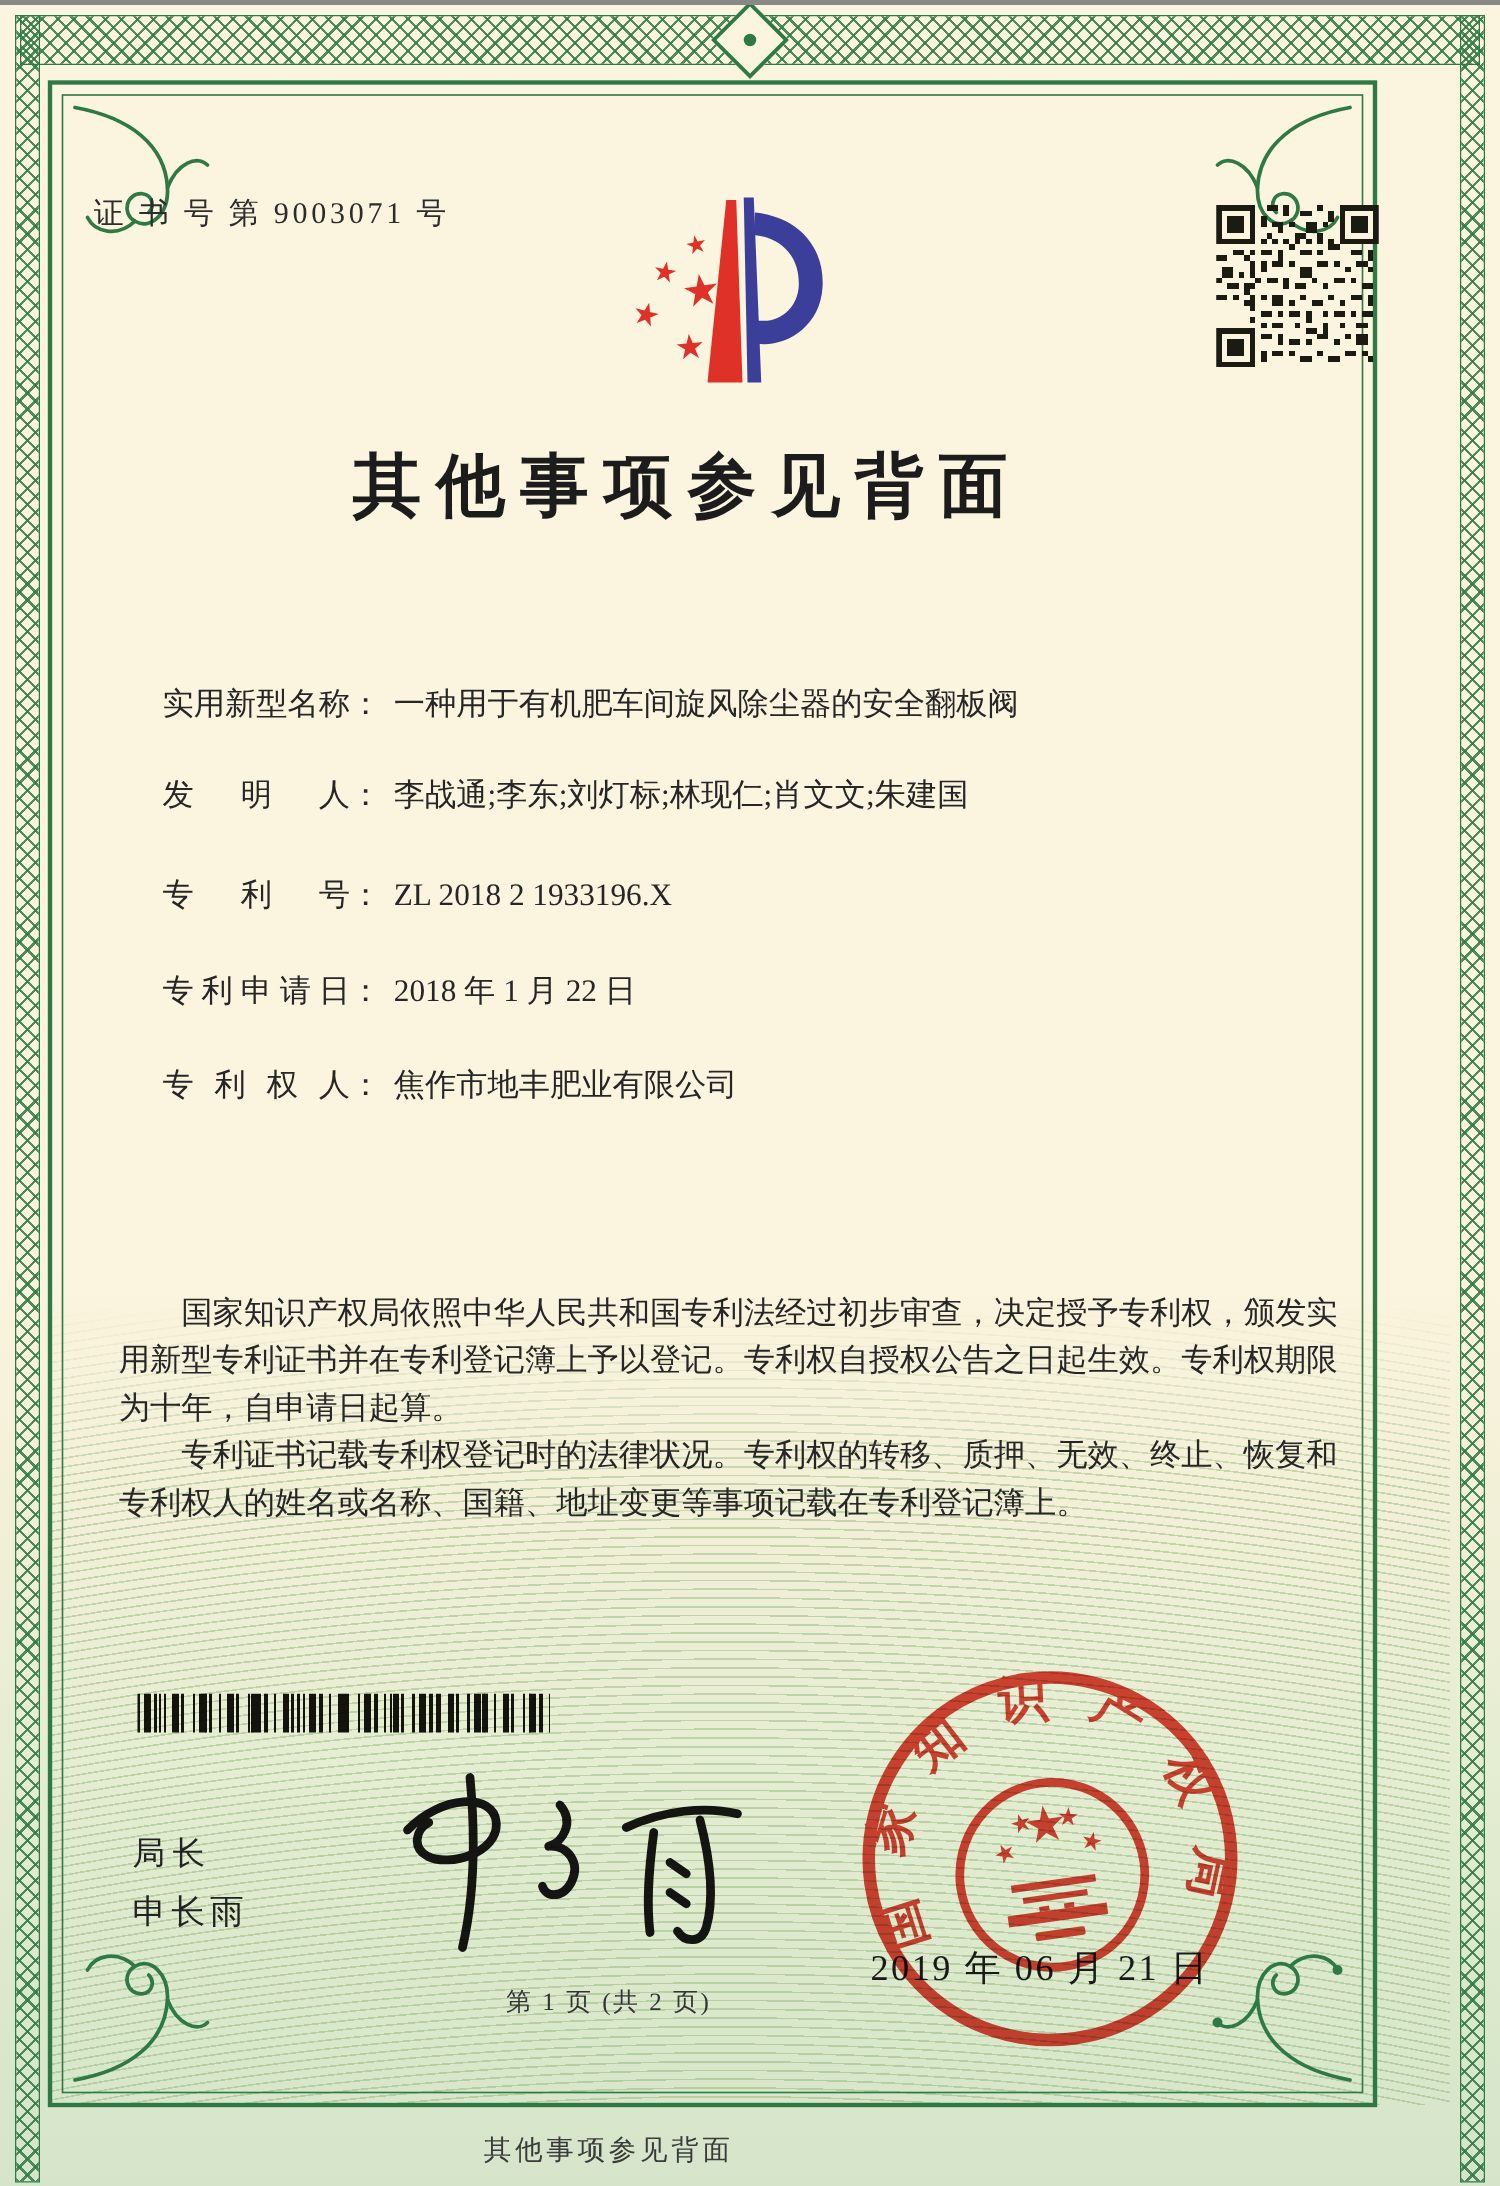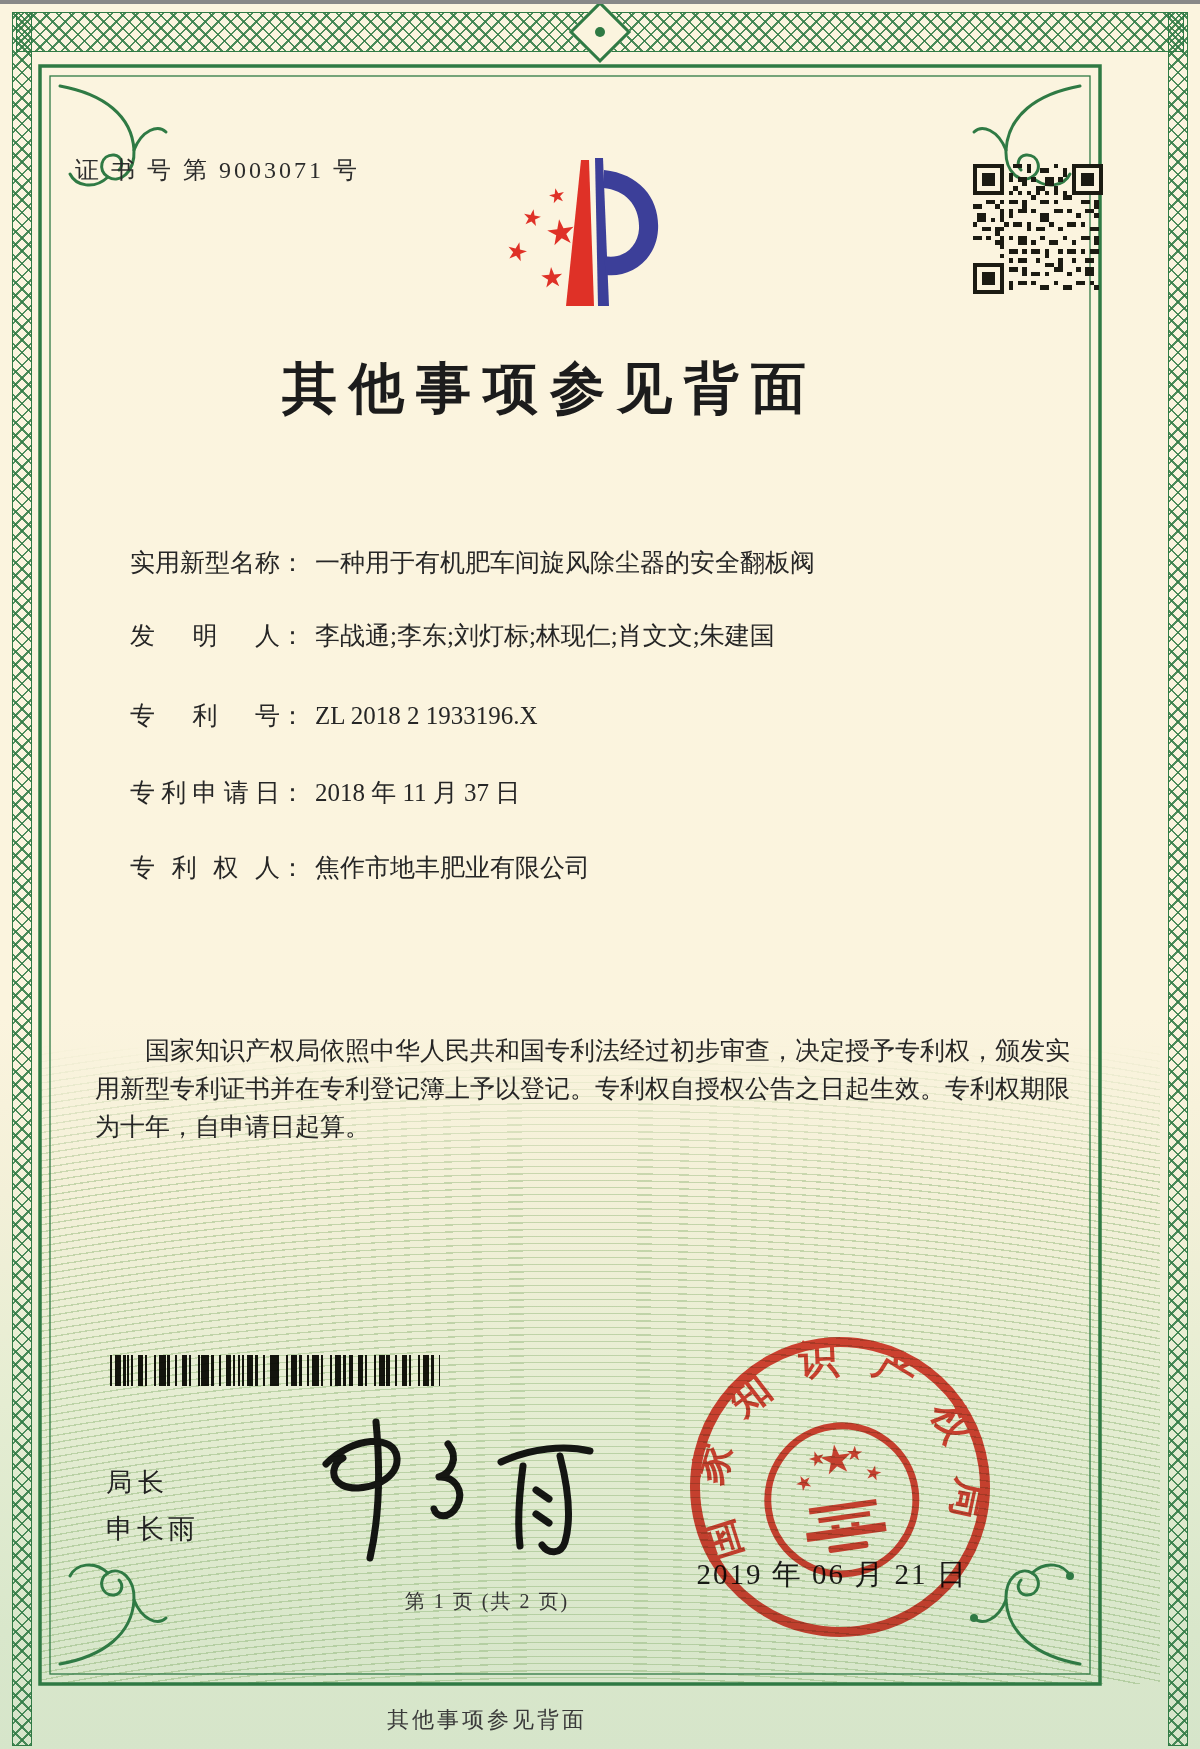--- a/index.html
+++ b/index.html
@@ -266,29 +266,30 @@
   <div class="frow r1">
     <span class="flabel">实用新型名称</span><span class="fcolon">：</span><span class="fval">一种用于有机肥车间旋风除尘器的安全翻板阀</span>
   </div>
   <div class="frow r2">
     <span class="flabel">发明人</span><span class="fcolon">：</span><span class="fval">李战通;李东;刘灯标;林现仁;肖文文;朱建国</span>
   </div>
   <div class="frow r3">
     <span class="flabel">专利号</span><span class="fcolon">：</span><span class="fval">ZL 2018 2 1933196.X</span>
   </div>
   <div class="frow r4">
-    <span class="flabel">专利申请日</span><span class="fcolon">：</span><span class="fval">2018 年 11 月 37 日</span>
+    <span class="flabel">专利申请日</span><span class="fcolon">：</span><span class="fval">2018 年 1 月 22 日</span>
   </div>
   <div class="frow r5">
     <span class="flabel">专利权人</span><span class="fcolon">：</span><span class="fval">焦作市地丰肥业有限公司</span>
   </div>
 
 
   <div class="paras">
     <p>国家知识产权局依照中华人民共和国专利法经过初步审查，决定授予专利权，颁发实用新型专利证书并在专利登记簿上予以登记。专利权自授权公告之日起生效。专利权期限为十年，自申请日起算。</p>
+    <p>专利证书记载专利权登记时的法律状况。专利权的转移、质押、无效、终止、恢复和专利权人的姓名或名称、国籍、地址变更等事项记载在专利登记簿上。</p>
   </div>
 
   <div class="barcode"></div>
 
   <div class="signer-title">局长</div>
   <div class="signer-name">申长雨</div>
 
   <svg class="sig-svg" width="300" height="165" viewBox="0 0 300 165">
     <g fill="none" stroke="#171717" stroke-width="7" stroke-linecap="round" stroke-linejoin="round">
       <path d="M28,58 C55,30 97,28 99,52 C101,76 62,88 44,79 C31,72 35,57 45,52"></path>

